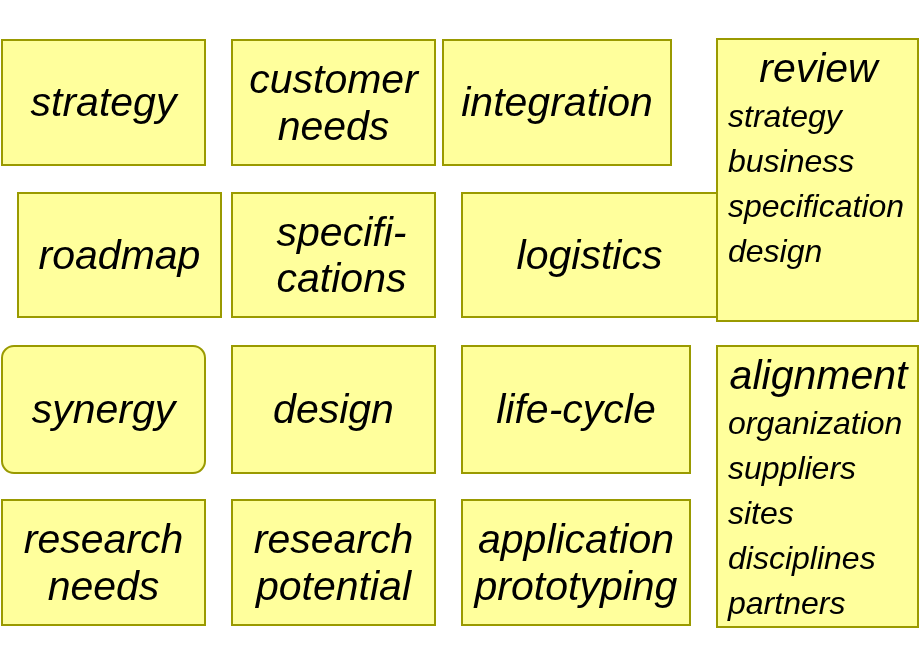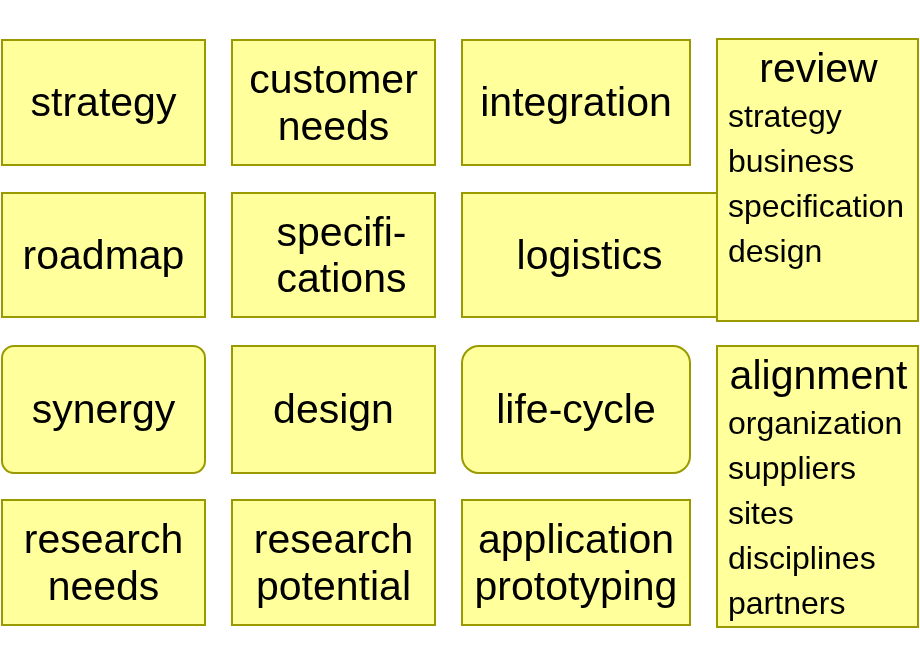--- a/index.html
+++ b/index.html
@@ -8,20 +8,21 @@
     background: #ffffff;
   }
   #canvas {
     position: relative;
     width: 920px;
     height: 660px;
     background: var(--page-background, #ffffff);
     font-family: "Liberation Sans", sans-serif;
     color: var(--text, #000000);
     overflow: hidden;
+    font-style: italic;
   }
   .card {
     position: absolute;
     box-sizing: border-box;
     background: var(--box-fill, #FFFF9C);
     border: 2px solid var(--box-border, #9A9A00);
     display: flex;
     align-items: center;
     justify-content: center;
     text-align: center;
@@ -55,30 +56,30 @@
   }
 </style>
 </head>
 <body>
 
 <div id="canvas">
 
   <div class="card" style="left:1px;   top:39px;  width:205px; height:127px;">strategy</div>
   <div class="card" style="left:231px; top:39px;  width:205px; height:127px;text-align:center;">customer
 needs</div>
-  <div class="card" style="left:461px; top:39px;  width:230px; height:127px;">integration</div>
+  <div class="card" style="left:442px; top:39px;  width:230px; height:127px;">integration</div>
 
-  <div class="card" style="left:1px;   top:192px; width:205px; height:126px;">roadmap</div>
+  <div class="card" style="left:17px;   top:192px; width:205px; height:126px;">roadmap</div>
   <div class="card" style="left:231px; top:192px; width:205px; height:126px;padding-left:16px;">specifi-
 cations</div>
   <div class="card" style="left:461px; top:192px; width:257px; height:126px;">logistics</div>
 
   <div class="card" style="left:1px;   top:345px; width:205px; height:129px;border-radius:13px;">synergy</div>
   <div class="card" style="left:231px; top:345px; width:205px; height:129px;">design</div>
-  <div class="card" style="left:461px; top:345px; width:230px; height:129px;border-radius:18px;">life-cycle</div>
+  <div class="card" style="left:461px; top:345px; width:230px; height:129px;">life-cycle</div>
 
   <div class="card" style="left:1px;   top:499px; width:205px; height:127px;">research
 needs</div>
   <div class="card" style="left:231px; top:499px; width:205px; height:127px;">research
 potential</div>
   <div class="card" style="left:461px; top:499px; width:230px; height:127px;">application
 prototyping</div>
 
   <div class="panel" style="left:716px; top:38px; width:203px; height:284px;">
     <div class="panel-title">review</div>

